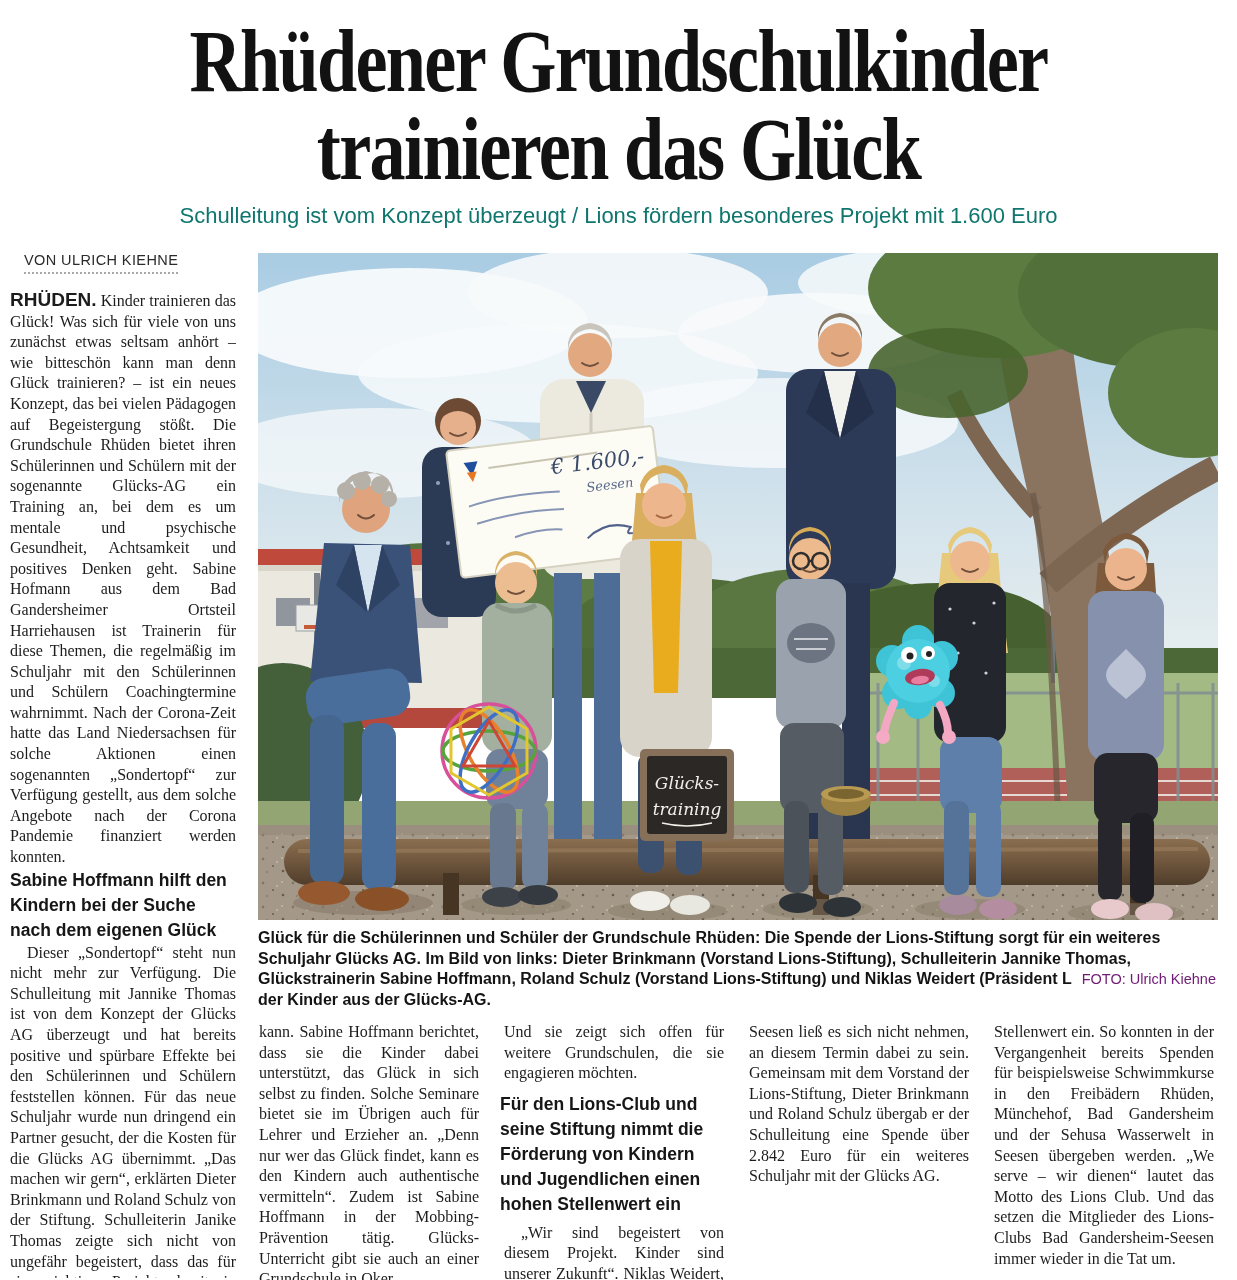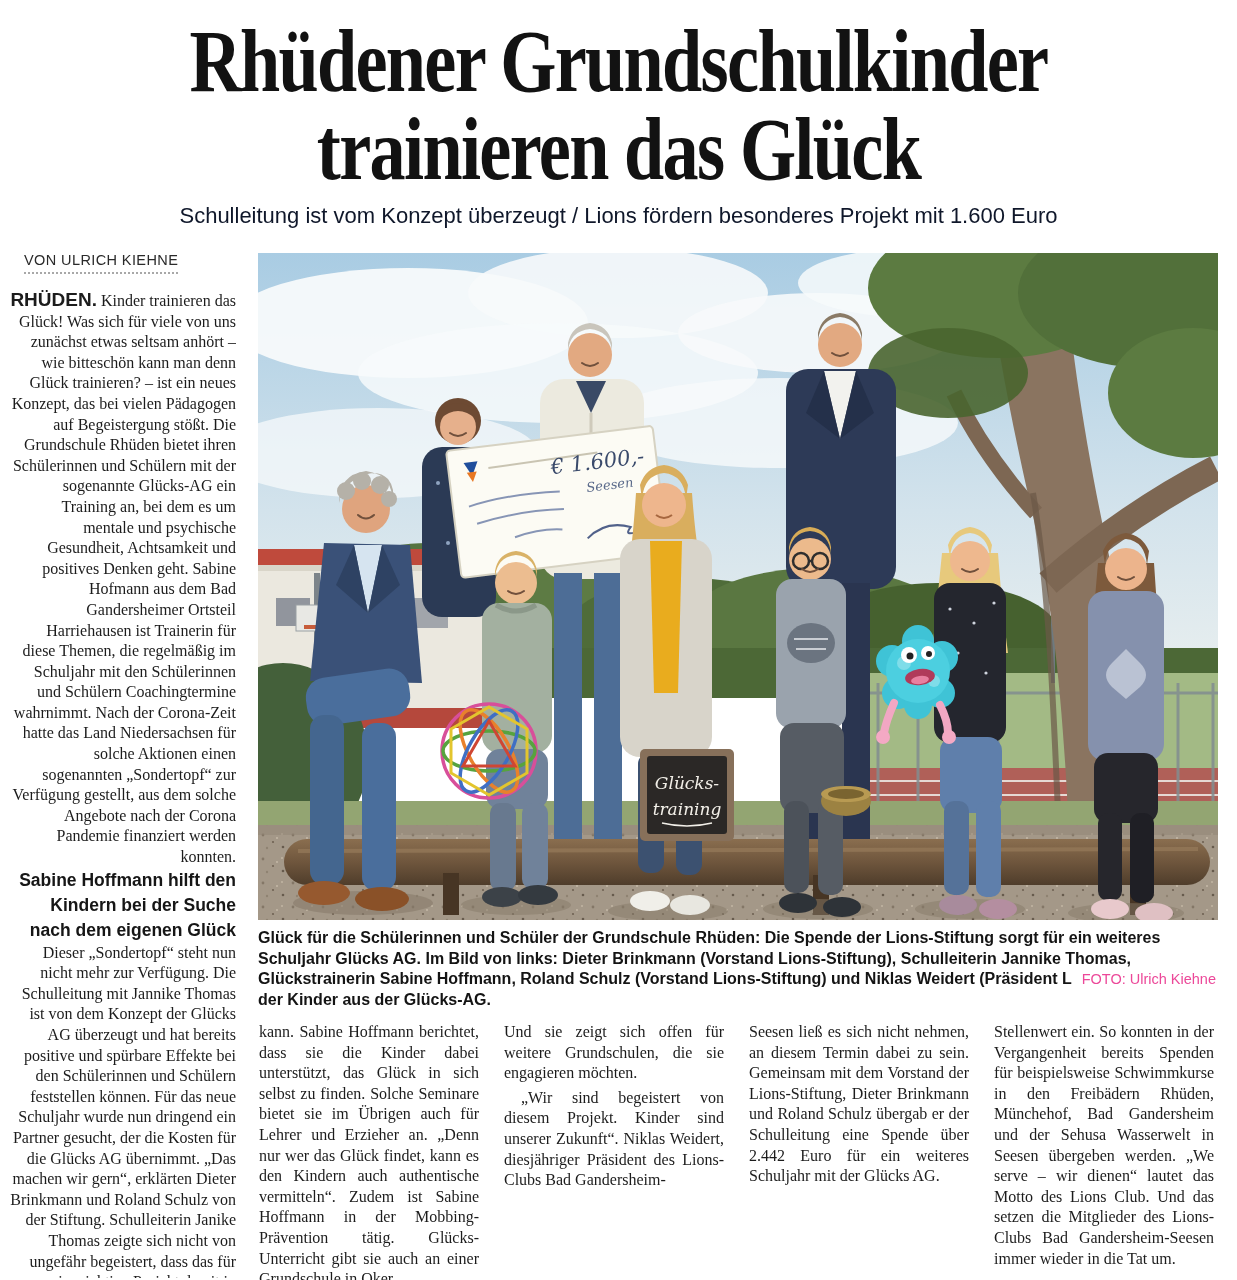--- a/index.html
+++ b/index.html
@@ -6,44 +6,44 @@
   .page{position:relative;width:1237px;height:1280px;background:#fff;overflow:hidden;
         font-family:"Liberation Serif",serif;color:#1c1c1c;padding-left:24px;}
 
   
   .headline-wrap{position:absolute;top:18px;left:0;width:1237px;text-align:center;}
   .headline{margin:0;font-family:"Liberation Serif",serif;font-weight:700;color:#121212;
             font-size:88px;line-height:1.0;letter-spacing:-2px;
             transform:scaleX(0.82);transform-origin:50% 0;}
   .headline span{display:block;}
   .subtitle{position:absolute;top:203px;left:0;width:1237px;text-align:center;
-            font-family:"Liberation Sans",sans-serif;font-size:22px;color:#0f172a;}
+            font-family:"Liberation Sans",sans-serif;font-size:22px;color:#0f766e;}
 
   
   .byline{position:absolute;left:24px;top:252px;font-family:"Liberation Sans",sans-serif;
           font-size:14.5px;letter-spacing:.4px;color:#2a2a2a;padding-bottom:4px;
           border-bottom:2px dotted #a8a8a8;}
   .leftcol{position:absolute;left:10px;top:290px;width:226px;height:988px;overflow:hidden;
            font-size:16px;line-height:20.6px;text-align:justify;hyphens:auto;-webkit-hyphens:auto;}
-  .leftcol p{margin:0;text-align:right;}
+  .leftcol p{margin:0;}
   .lead{font-family:"Liberation Sans",sans-serif;font-weight:700;font-size:19px;}
   .subhead{font-family:"Liberation Sans",sans-serif;font-weight:700;font-size:17.5px;
            line-height:25px;text-align:left;hyphens:none;margin:9px 0 7px 0;color:#161616;}
   .indent{text-indent:17px;}
 
   
   .photo{position:absolute;left:258px;top:253px;width:960px;height:667px;overflow:hidden;}
   .photo svg{display:block;}
 
   
   .caption{position:absolute;left:258px;top:928px;width:960px;height:62px;
            font-family:"Liberation Sans",sans-serif;font-weight:700;font-size:16px;
            line-height:20.5px;color:#141414;}
   .credit{position:absolute;right:2px;bottom:1px;font-weight:400;font-size:14.5px;
-          color:#ec4899;background:#fff;padding-left:10px;}
+          color:#701a75;background:#fff;padding-left:10px;}
 
   
   .columns{position:absolute;left:255px;top:1018px;width:963px;height:262px;overflow:hidden;
            display:flex;gap:17px;}
   .col{flex:0 0 228px;width:228px;font-size:16px;line-height:20.6px;text-align:justify;
        hyphens:auto;-webkit-hyphens:auto;}
   .col p{margin:4px;}
   .col .subhead{margin:8px 0 6px 0;}
 </style>
 </head>
@@ -372,23 +372,24 @@
     <span>Glück für die Schülerinnen und Schüler der Grundschule Rhüden: Die Spende der Lions-Stiftung sorgt für ein weiteres Schuljahr Glücks AG. Im Bild von links: Dieter Brinkmann (Vorstand Lions-Stiftung), Schulleiterin Jannike Thomas, Glückstrainerin Sabine Hoffmann, Roland Schulz (Vorstand Lions-Stiftung) und Niklas Weidert (Präsident Lions) sowie einige der Kinder aus der Glücks-AG.</span>
     <span class="credit">FOTO: Ulrich Kiehne</span>
   </div>
 
   <div class="columns">
     <div class="col">
       <p>kann. Sabine Hoffmann berichtet, dass sie die Kinder dabei unterstützt, das Glück in sich selbst zu finden. Solche Seminare bietet sie im Übrigen auch für Lehrer und Erzieher an. „Denn nur wer das Glück findet, kann es den Kindern auch authentische vermitteln“. Zudem ist Sabine Hoffmann in der Mobbing-Prävention tätig. Glücks-Unterricht gibt sie auch an einer Grundschule in Oker.</p>
     </div>
     <div class="col">
       <p>Und sie zeigt sich offen für weitere Grundschulen, die sie engagieren möchten.</p>
+      <p class="subhead">Für den Lions-Club und seine Stiftung nimmt die Förderung von Kindern und Jugendlichen einen hohen Stellenwert ein</p>
       <p class="indent">„Wir sind begeistert von diesem Projekt. Kinder sind unserer Zukunft“. Niklas Weidert, diesjähriger Präsident des Lions-Clubs Bad Gandersheim-</p>
     </div>
     <div class="col">
-      <p>Seesen ließ es sich nicht nehmen, an diesem Termin dabei zu sein. Gemeinsam mit dem Vorstand der Lions-Stiftung, Dieter Brinkmann und Roland Schulz übergab er der Schulleitung eine Spende über 2.442 Euro für ein weiteres Schuljahr mit der Glücks AG.</p>
+      <p>Seesen ließ es sich nicht nehmen, an diesem Termin dabei zu sein. Gemeinsam mit dem Vorstand der Lions-Stiftung, Dieter Brinkmann und Roland Schulz übergab er der Schulleitung eine Spende über 2.842 Euro für ein weiteres Schuljahr mit der Glücks AG.</p>
     </div>
     <div class="col">
       <p>Stellenwert ein. So konnten in der Vergangenheit bereits Spenden für beispielsweise Schwimmkurse in den Freibädern Rhüden, Münchehof, Bad Gandersheim und der Sehusa Wasserwelt in Seesen übergeben werden. „We serve – wir dienen“ lautet das Motto des Lions Club. Und das setzen die Mitglieder des Lions-Clubs Bad Gandersheim-Seesen immer wieder in die Tat um.</p>
     </div>
   </div>
 
 </div>
 
 </body></html>

